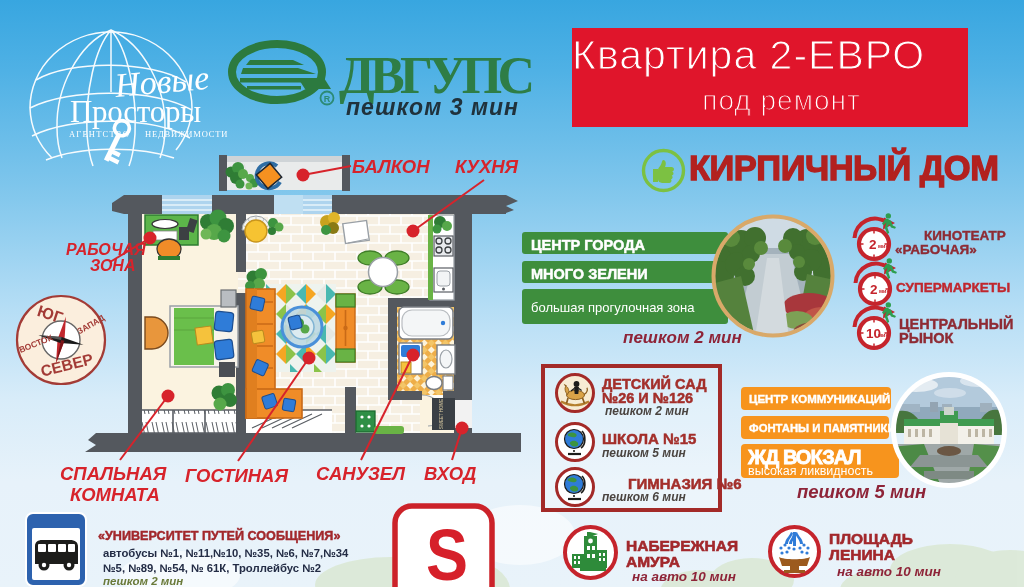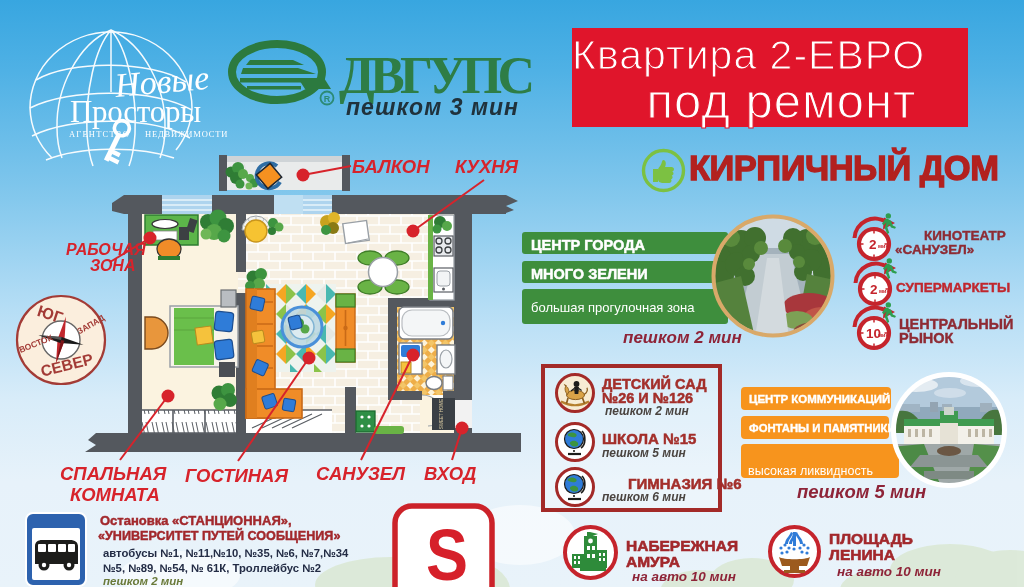--- a/index.html
+++ b/index.html
@@ -401,21 +401,21 @@
   <text x="38" y="319" font-size="16" font-weight="bold" fill="#a33b36" transform="rotate(18 48 312)">ЮГ</text>
   <text x="40" y="371" font-size="15.5" font-weight="bold" fill="#a33b36" transform="rotate(-14 64 365)">СЕВЕР</text>
   <text x="76" y="330" font-size="8.5" font-weight="bold" fill="#a33b36" transform="rotate(-30 86 326)">ЗАПАД</text>
   <text x="18" y="348" font-size="8.5" font-weight="bold" fill="#a33b36" transform="rotate(-22 32 344)">ВОСТОК</text>
 </g>
 </svg>
 
 <div class="abs" style="left:572px;top:28px;width:396px;height:99px;background:#e0152b;"></div>
 
 <div class="abs nw" style="left:572px;top:31px;width:324px;color:#fff;text-align:center;font-size:41px;line-height:48px;letter-spacing:1px;-webkit-text-stroke:1.1px #e0152b;">Квартира 2-ЕВРО</div>
-<div class="abs nw" style="left:572px;top:77px;width:419px;color:#fff;text-align:center;font-size:49px;line-height:48px;letter-spacing:1px;-webkit-text-stroke:1.1px #e0152b;">под ремонт</div>
+<div class="abs nw" style="left:572px;top:77px;width:419px;color:#fff;text-align:center;font-size:28px;line-height:48px;letter-spacing:1px;-webkit-text-stroke:1.1px #e0152b;">под ремонт</div>
 
 <svg class="abs" style="left:641px;top:148px;" width="45" height="45" viewBox="0 0 45 45">
   <circle cx="22.5" cy="22.5" r="20" fill="none" stroke="#7cc142" stroke-width="3.4"></circle>
   <g fill="#7cc142">
     <path d="M12 21 h5 v13 h-5 z"></path>
     <path d="M17 22 c0-2 2-3.5 3-5.5 c1-1.8 1-4.5 2.2-4.5 c1.6 0 2.6 1.6 2.6 3.4 c0 1.6-0.8 3.6-0.8 3.6 h6.6 c1.4 0 2.4 1 2.4 2.2 c0 1.2-0.9 2-1.9 2.2 c0.8 0.3 1.4 1 1.4 2 c0 1.1-0.8 1.9-1.8 2.1 c0.5 0.4 0.9 1 0.9 1.8 c0 1-0.7 1.8-1.6 2 c0.3 0.4 0.5 0.8 0.5 1.4 c0 1.2-1 2.2-2.2 2.2 h-7.2 c-2.2 0-4.1-1.4-4.1-3.6 z"></path>
   </g>
 </svg>
 
 <div class="abs nw" style="left:689px;top:149px;font-size:34.5px;font-weight:bold;color:#b2211f;letter-spacing:-0.5px;-webkit-text-stroke:1.3px #b2211f;">КИРПИЧНЫЙ ДОМ</div>
@@ -491,21 +491,21 @@
       </g>
   <text x="18" y="37" font-size="13.5" font-weight="bold" fill="#c5242c">2</text>
   <text x="27" y="36" font-size="5.5" font-weight="bold" fill="#c5242c">мин</text>
   <g fill="#2e9e4f" transform="translate(31,1) scale(0.9)">
     <circle cx="7" cy="3.2" r="3"></circle>
     <path d="M6 6.5 L10 8.5 L12 14 L15.5 15.5 L14.5 17.5 L10 16 L8 12.5 L6 16 L8 22 L6 23.5 L3 16.5 L5 10.5 L2 13.5 L0 12 L3.5 7 Z"></path>
   </g>
 </svg>
 
 <div class="abs nw" style="left:896px;top:228px;font-size:13.5px;font-weight:bold;color:#8e2b34;padding-left:28px;-webkit-text-stroke:0.4px #8e2b34;">КИНОТЕАТР</div>
-<div class="abs nw" style="left:895px;top:242px;font-size:13.5px;font-weight:bold;color:#8e2b34;-webkit-text-stroke:0.4px #8e2b34;">«САНУЗЕЛ»</div>
+<div class="abs nw" style="left:895px;top:242px;font-size:13.5px;font-weight:bold;color:#8e2b34;-webkit-text-stroke:0.4px #8e2b34;">«РАБОЧАЯ»</div>
 
 <svg class="abs" style="left:852px;top:257px;" width="52" height="52" viewBox="0 0 52 52">
   <path d="M 3.5 26 A 20.5 20.5 0 0 1 36 10.5" fill="none" stroke="#c5242c" stroke-width="4"></path>
   <path d="M 33 5.5 L 44 11 L 32 17.5 Z" fill="#c5242c"></path>
   <circle cx="23" cy="32" r="15" fill="#ffffff" stroke="#c5242c" stroke-width="4.2"></circle>
   <g stroke="#c5242c" stroke-width="1.5">
         <path d="M23 19 v2.5 M23 42.5 v2.5 M10 32 h2.5 M33.5 32 h2.5"></path>
       </g>
   <text x="18" y="37" font-size="13.5" font-weight="bold" fill="#c5242c">2</text>
   <text x="27" y="36" font-size="5.5" font-weight="bold" fill="#c5242c">мин</text>
@@ -582,20 +582,21 @@
 <div class="abs nw" style="left:602px;top:475px;font-size:15px;font-weight:bold;color:#a32f2b;padding-left:26px;-webkit-text-stroke:0.5px #a32f2b;">ГИМНАЗИЯ №6</div>
 <div class="abs nw" style="left:602px;top:490px;font-size:12px;font-weight:bold;font-style:italic;color:#4a4440;">пешком 6 мин</div>
 
 <div class="abs" style="left:741px;top:387px;width:150px;height:23px;background:#f7941d;border-radius:4px;"></div>
 <div class="abs nw" style="left:749px;top:393px;font-size:11.5px;font-weight:bold;color:#fff;-webkit-text-stroke:0.4px #fff;">ЦЕНТР КОММУНИКАЦИЙ</div>
 
 <div class="abs" style="left:741px;top:416px;width:148px;height:23px;background:#f7941d;border-radius:4px;"></div>
 <div class="abs nw" style="left:749px;top:422px;font-size:11.3px;font-weight:bold;color:#fff;-webkit-text-stroke:0.4px #fff;">ФОНТАНЫ И ПАМЯТНИКИ</div>
 
 <div class="abs" style="left:741px;top:444px;width:158px;height:34px;background:#f7941d;border-radius:4px;"></div>
+<div class="abs nw" style="left:748px;top:446px;font-size:20px;font-weight:bold;color:#fff;letter-spacing:-1px;-webkit-text-stroke:0.8px #fff;">ЖД ВОКЗАЛ</div>
 <div class="abs nw" style="left:748px;top:464px;font-size:12.5px;color:#fff;">высокая ликвидность</div>
 
 <div class="abs nw" style="left:797px;top:481px;font-size:18.5px;font-weight:bold;font-style:italic;color:#8e2438;">пешком 5 мин</div>
 
 <svg class="abs" style="left:890px;top:371px;" width="118" height="118" viewBox="0 0 118 118">
   <defs>
         <clipPath id="c2">
           <circle cx="59" cy="59" r="54"></circle>
         </clipPath>
       </defs>
@@ -647,21 +648,20 @@
   <g fill="#ffffff">
     <rect x="13" y="32" width="8" height="8" rx="1"></rect>
     <rect x="23" y="32" width="8" height="8" rx="1"></rect>
     <rect x="33" y="32" width="8" height="8" rx="1"></rect>
     <rect x="43" y="32" width="7" height="8" rx="1"></rect>
     <circle cx="19" cy="53" r="2.2"></circle>
     <circle cx="44" cy="53" r="2.2"></circle>
   </g>
 </svg>
 
-<div class="abs nw" style="left:100px;top:513px;font-size:13px;font-weight:bold;color:#a2282c;-webkit-text-stroke:0.45px #a2282c;">Остановка «СТАНЦИОННАЯ»,</div>
 <div class="abs nw" style="left:98px;top:529px;font-size:12.6px;font-weight:bold;color:#a2282c;-webkit-text-stroke:0.45px #a2282c;">«УНИВЕРСИТЕТ ПУТЕЙ СООБЩЕНИЯ»</div>
 <div class="abs nw" style="left:103px;top:547px;font-size:11.3px;font-weight:bold;color:#232c45;">автобусы №1, №11,№10, №35, №6, №7,№34</div>
 <div class="abs nw" style="left:103px;top:562px;font-size:11.3px;font-weight:bold;color:#232c45;">№5, №89, №54, № 61К, Троллейбус №2</div>
 <div class="abs nw" style="left:103px;top:575px;font-size:11.5px;font-weight:bold;font-style:italic;color:#6a7a3a;">пешком 2 мин</div>
 
 <svg class="abs" style="left:392px;top:503px;" width="103" height="84" viewBox="0 0 103 84">
   <rect x="3" y="3" width="97" height="112" rx="17" fill="#ffffff" stroke="#cc2229" stroke-width="5.5"></rect>
   <text x="55" y="77" font-size="72" font-weight="bold" fill="#d6202a" text-anchor="middle" textLength="42" lengthAdjust="spacingAndGlyphs" style="-webkit-text-stroke:2px #d6202a;">S</text>
 </svg>
 

